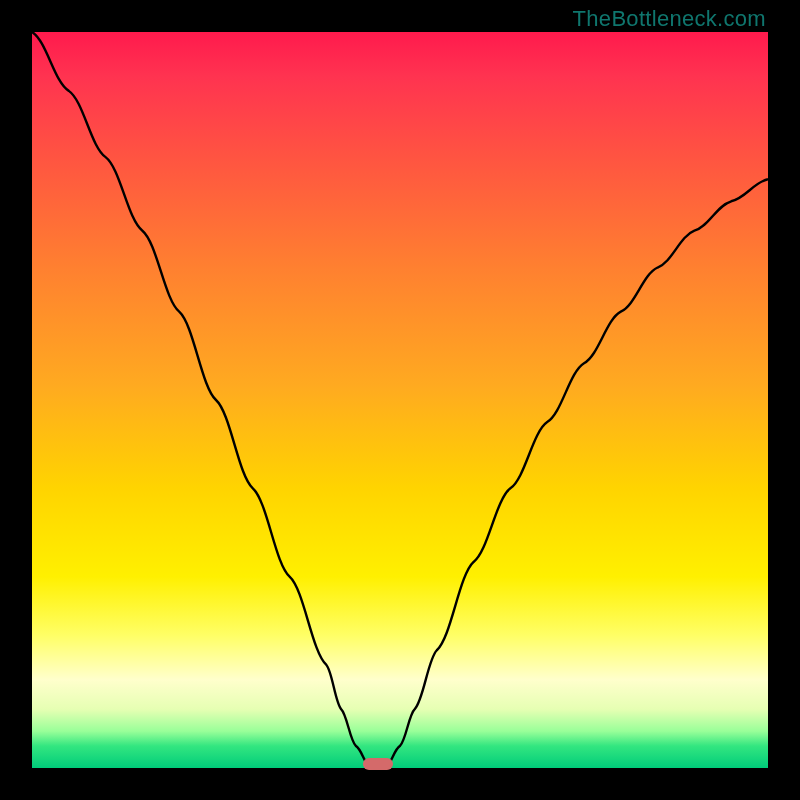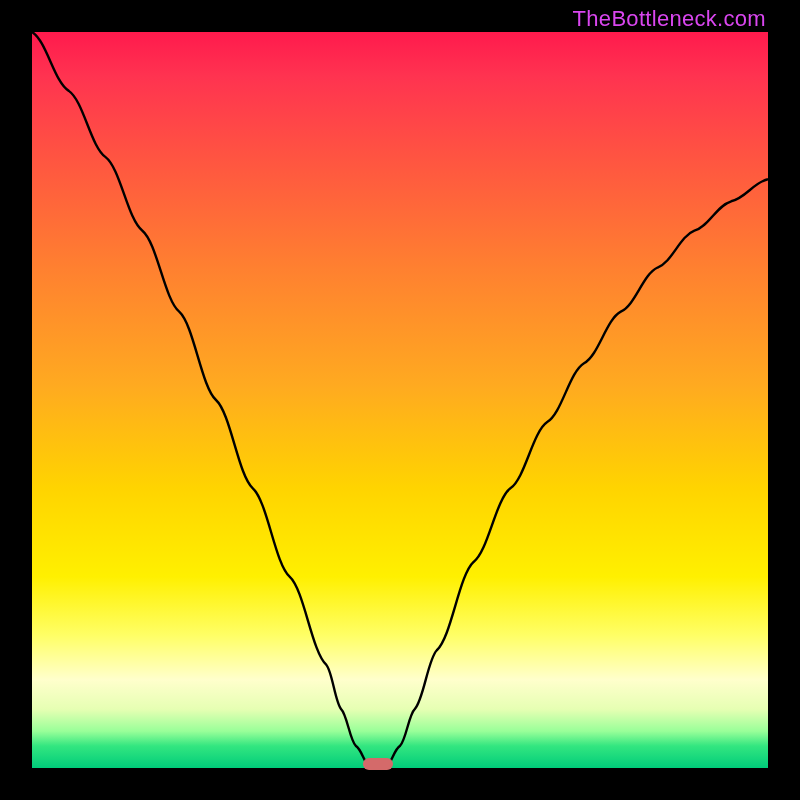--- a/index.html
+++ b/index.html
@@ -40,21 +40,21 @@
       #33e680 97%,
       #00cc7a 100%
     );
   }
   .watermark {
     position: absolute;
     top: 6px;
     right: 34px;
     font-family: Arial, Helvetica, sans-serif;
     font-size: 22px;
-    color: #d946ef;
+    color: #0f766e;
     font-weight: 500;
     letter-spacing: 0.3px;
   }
   svg.curves {
     position: absolute;
     top: 32px;
     left: 32px;
     width: 736px;
     height: 736px;
   }

